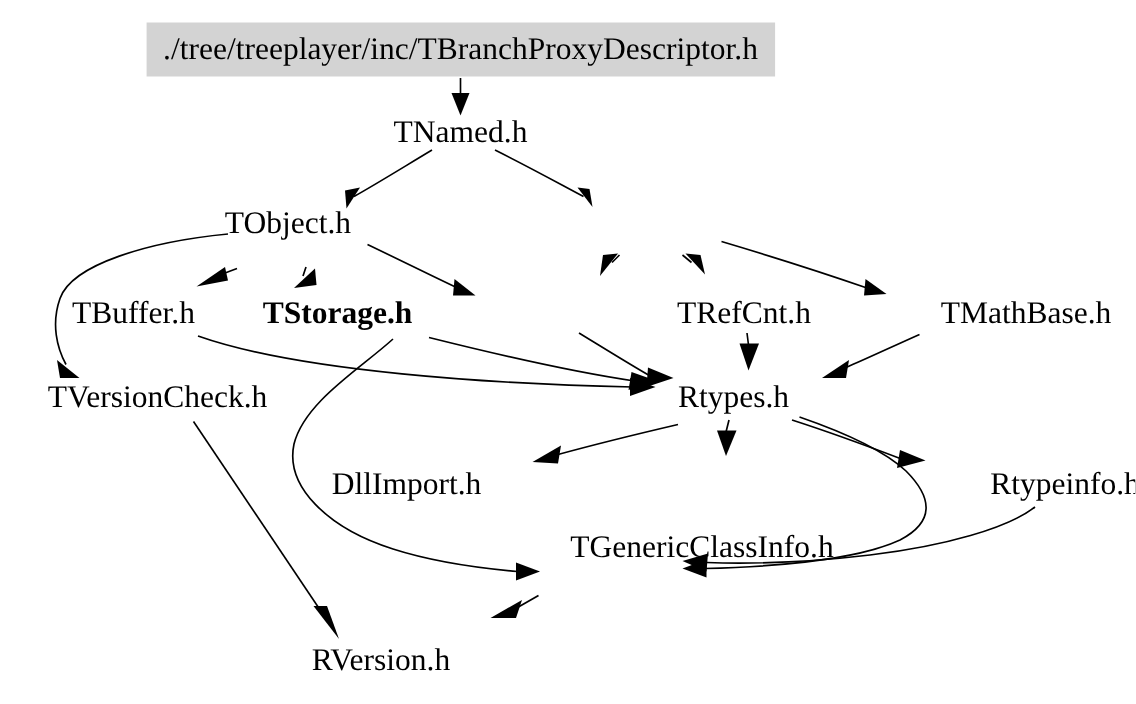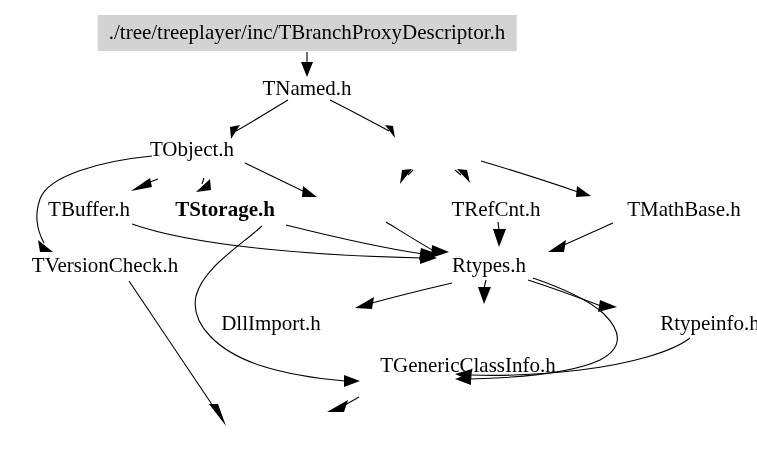--- a/index.html
+++ b/index.html
@@ -189,14 +189,15 @@
 
   <div class="node" style="left:271px; top:323px;">DllImport.h</div>
 
   <div class="node" style="left:489px; top:265px;">Rtypes.h</div>
 
   <div class="node" style="left:468px; top:323px;margin-top:42px;">TGenericClassInfo.h</div>
 
   <div class="node" style="left:677px; top:323px;margin-left:33px;">Rtypeinfo.h</div>
 
 
+  <div class="node" style="left:254px; top:440px;">RVersion.h</div>
 
 </div>
 
 </body></html>

